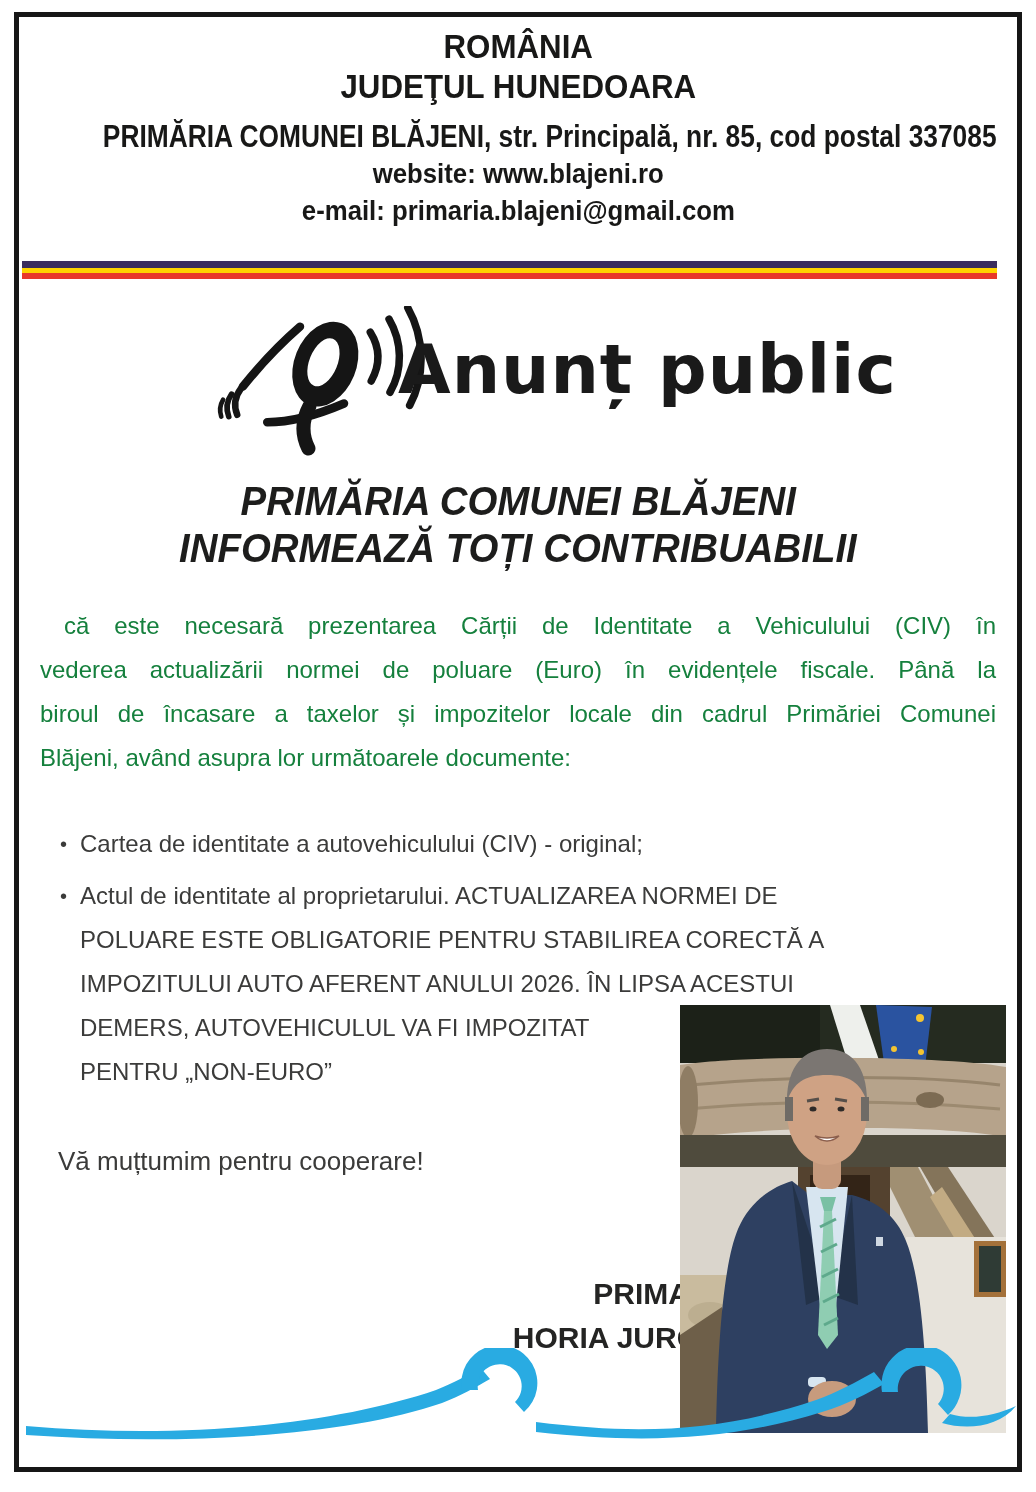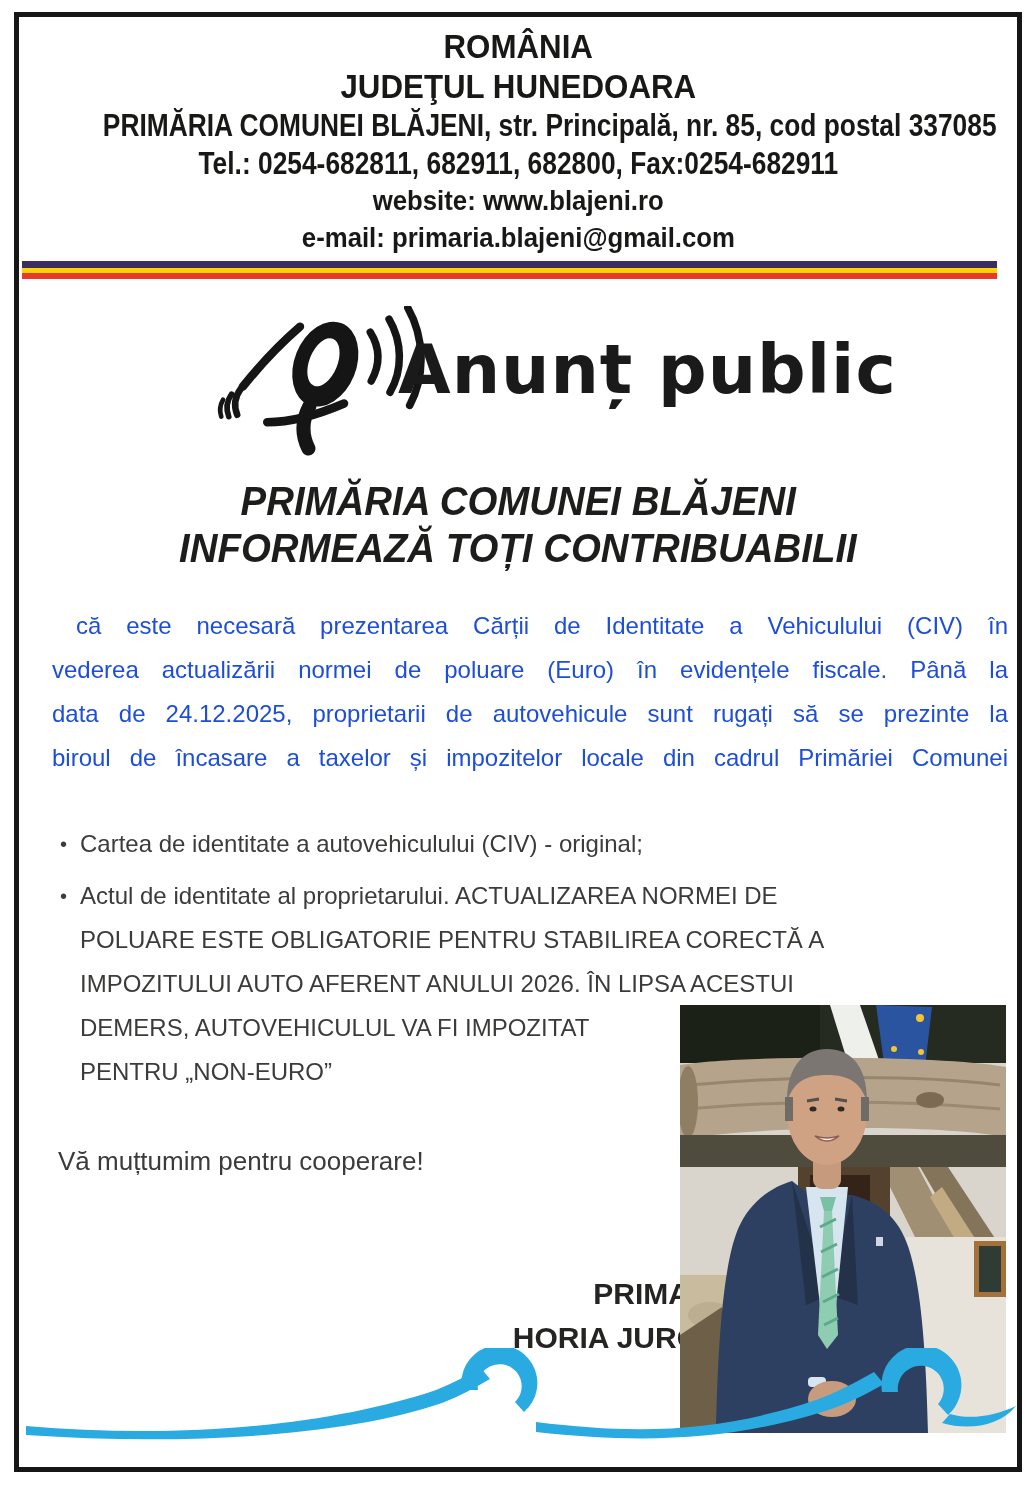--- a/index.html
+++ b/index.html
@@ -11,41 +11,41 @@
   .frame {
     position:absolute; left:14px; top:12px; width:1008px; height:1460px;
     border:5px solid #161616; background:#fff;
   }
   
   .hdr { position:absolute; left:24px; top:26px; width:988px; text-align:center; }
   .hdr .ln { display:block; white-space:nowrap; font-weight:bold; color:#181817; }
   .hdr .ln > span { display:inline-block; white-space:nowrap; }
   .h1 { font-size:34px; line-height:40px; }
   .h1 > span { transform:scaleX(.92); }
-  .h2 { font-size:31px; line-height:37px; margin-top:1px; }
+  .h2 { font-size:31px; line-height:37px; margin-top:12px; }
   .h2 > span { transform:scaleX(.85); }
   .h3 { font-size:28px; line-height:37px; }
   .h3 > span { transform:scaleX(.92); }
   
   .stripe { position:absolute; left:22px; top:261px; width:975px; height:18px; }
   
   .logo-row { position:absolute; left:200px; top:302px; height:150px; }
   .mega { position:absolute; left:0; top:4px; }
   .logo-title {
     position:absolute; left:198px; top:28px; white-space:nowrap;
     font-family:"DejaVu Sans", sans-serif; font-weight:bold; font-size:68px; color:#1a1a1a;
     letter-spacing:1px;
   }
   
   .heading { position:absolute; left:24px; top:478px; width:988px; text-align:center;
     font-weight:bold; font-size:40px; line-height:47px; color:#1d1d1c;font-style:italic; }
   .heading .hl { display:inline-block; transform:scaleX(.96); white-space:nowrap; }
   
-  .para { position:absolute; left:52px; top:604px; width:956px;
-    font-size:24px; line-height:44px; color:#1d4ed8; }
+  .para { position:absolute; left:40px; top:604px; width:956px;
+    font-size:24px; line-height:44px; color:#15803d; }
   .para .pl { text-align:justify; text-align-last:justify; }
   .para .pl.first { padding-left:24px; }
   .para .pl.last { text-align:left; text-align-last:left; }
   .bullets { position:absolute; left:40px; width:956px; font-size:24px; line-height:44px; color:#3b3b3a; }
   .b1 { top:822px; } .b2 { top:874px; }
   .bl { padding-left:40px; position:relative; white-space:nowrap; }
   .bl .dot { position:absolute; left:20px; top:0; font-size:20px; }
   .thanks { position:absolute; left:58px; top:1146px; font-size:26px; color:#3b3b3a; }
   .sig { position:absolute; left:40px; top:1272px; width:680px; text-align:right;
     font-weight:bold; font-size:30px; line-height:44px; color:#242423; }
@@ -56,21 +56,20 @@
 </style>
 </head>
 <body>
 
 <div class="frame"></div>
 
 <div class="hdr">
   <div class="ln h1"><span>ROMÂNIA</span></div>
   <div class="ln h1"><span>JUDEŢUL HUNEDOARA</span></div>
   <div class="ln h2"><span>PRIMĂRIA COMUNEI BLĂJENI, str. Principală, nr. 85, cod postal 337085</span></div>
-  <div class="ln h2"><span>Tel.: 0254-682811, 682911, 682800, Fax:0254-682911</span></div>
   <div class="ln h3"><span>website: www.blajeni.ro</span></div>
   <div class="ln h3"><span>e-mail: primaria.blajeni@gmail.com</span></div>
 </div>
 
 <svg class="stripe" viewBox="0 0 975 18" preserveAspectRatio="none">
   <rect x="0" y="0" width="975" height="7" fill="#3b2d5e"></rect>
   <rect x="0" y="7" width="975" height="5" fill="#ffd400"></rect>
   <rect x="0" y="12" width="975" height="6" fill="#e8392a"></rect>
 </svg>
 
@@ -94,22 +93,22 @@
 </div>
 
 <div class="heading">
   <span class="hl">PRIMĂRIA COMUNEI BLĂJENI</span><br>
   <span class="hl">INFORMEAZĂ TOȚI CONTRIBUABILII</span>
 </div>
 
 <div class="para">
   <div class="pl first">că este necesară prezentarea Cărții de Identitate a Vehiculului (CIV) în</div>
   <div class="pl">vederea actualizării normei de poluare (Euro) în evidențele fiscale. Până la</div>
-  <div class="pl">data de 24.12.2025, proprietarii de autovehicule sunt rugați să se prezinte la</div>
   <div class="pl">biroul de încasare a taxelor și impozitelor locale din cadrul Primăriei Comunei</div>
+  <div class="pl last">Blăjeni, având asupra lor următoarele documente:</div>
 </div>
 
 <div class="bullets b1">
   <div class="bl">
     <span class="dot">•</span>
     <span>Cartea de identitate a autovehiculului (CIV) - original;</span>
   </div>
 </div>
 
 <div class="bullets b2">

